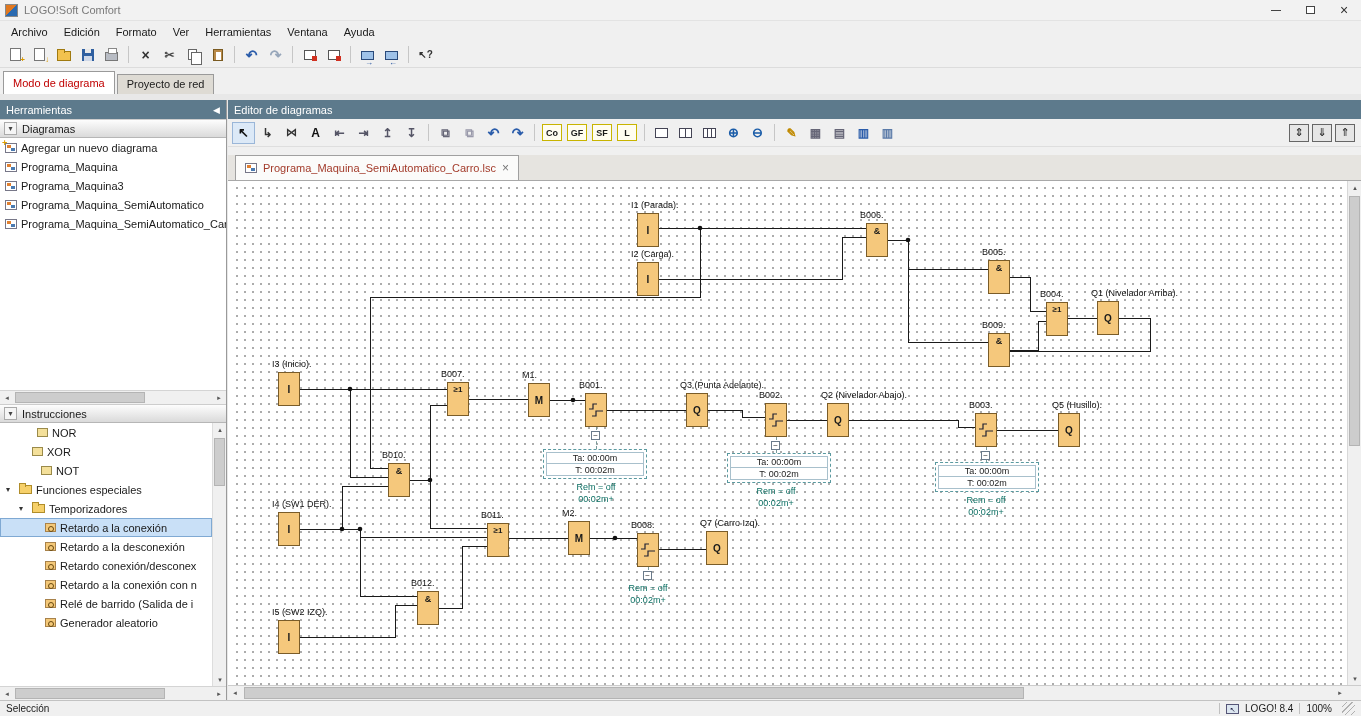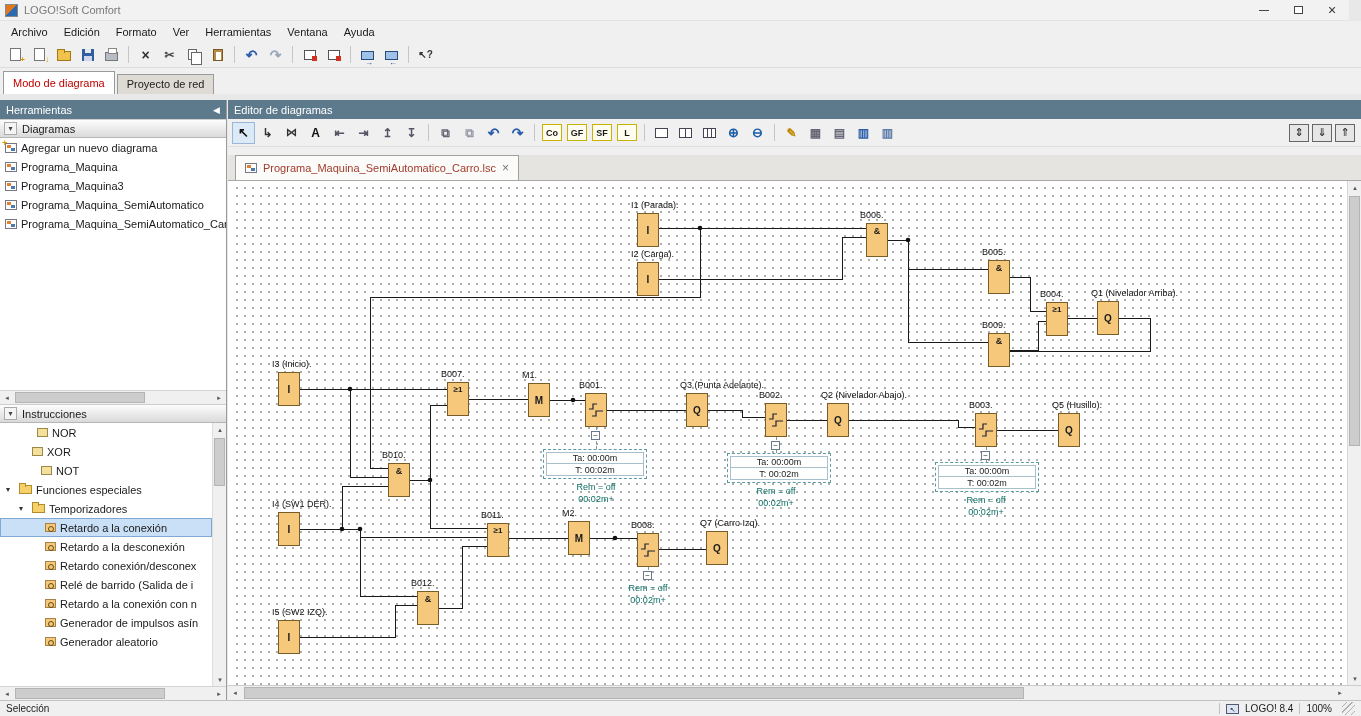--- a/index.html
+++ b/index.html
@@ -3,21 +3,21 @@
 <meta charset="utf-8">
 <style>
   * { box-sizing: border-box; }
   html,body { margin:0; padding:0; }
   body {
     width:1361px; height:716px; position:relative; overflow:hidden;
     font-family:"Liberation Sans", sans-serif; font-size:11px; color:#1a1a1a;
     background:#e8e8e8;
   }
   
-  .titlebar { position:absolute; top:0; left:0; right:12px; height:21px; background:#f2f2f2;
+  .titlebar { position:absolute; top:0; left:0; right:0; height:21px; background:#f2f2f2;
     border-bottom:1px solid #e3e3e3; display:flex; align-items:center; }
   .app-icon { width:13px; height:13px; margin:0 6px 0 5px; border:1px solid #888;
     background:linear-gradient(135deg,#e07820 0 50%,#2a6ab0 50% 100%); }
   .title-text { color:#7a7a7a; }
   .win-btns { margin-left:auto; display:flex; height:100%; }
   .win-btn { width:34px; height:100%; display:flex; align-items:center; justify-content:center; color:#333; }
   .g-min { width:10px; height:1px; background:#444; }
   .g-max { width:9px; height:8px; border:1px solid #444; background:#fff; }
   .g-close { font-size:14px; line-height:10px; }
   
@@ -320,31 +320,26 @@
             <span>Retardo a la desconexión</span>
           </div>
           <div class="trow" style="padding-left: 32px;">
             <span class="tarrow"></span>
             <div class="ti-timer"></div>
             <span>Retardo conexión/desconex</span>
           </div>
           <div class="trow" style="padding-left: 32px;">
             <span class="tarrow"></span>
             <div class="ti-timer"></div>
+            <span>Retardo a la conexión con n</span>
+          </div>
+          <div class="trow" style="padding-left: 32px;">
+            <span class="tarrow"></span>
+            <div class="ti-timer"></div>
             <span>Relé de barrido (Salida de i</span>
-          </div>
-          <div class="trow" style="padding-left: 32px;">
-            <span class="tarrow"></span>
-            <div class="ti-timer"></div>
-            <span>Retardo a la conexión con n</span>
-          </div>
-          <div class="trow" style="padding-left: 32px;">
-            <span class="tarrow"></span>
-            <div class="ti-timer"></div>
-            <span>Generador de impulsos asín</span>
           </div>
           <div class="trow" style="padding-left: 32px;">
             <span class="tarrow"></span>
             <div class="ti-timer"></div>
             <span>Generador aleatorio</span>
           </div>
         </div>
       <div class="treescroll">
         <div class="sb-btn" style="top:0;left:0">▴</div>
         <div class="sb-thumb" style="top:15px;left:1px;width:11px;height:48px"></div>

